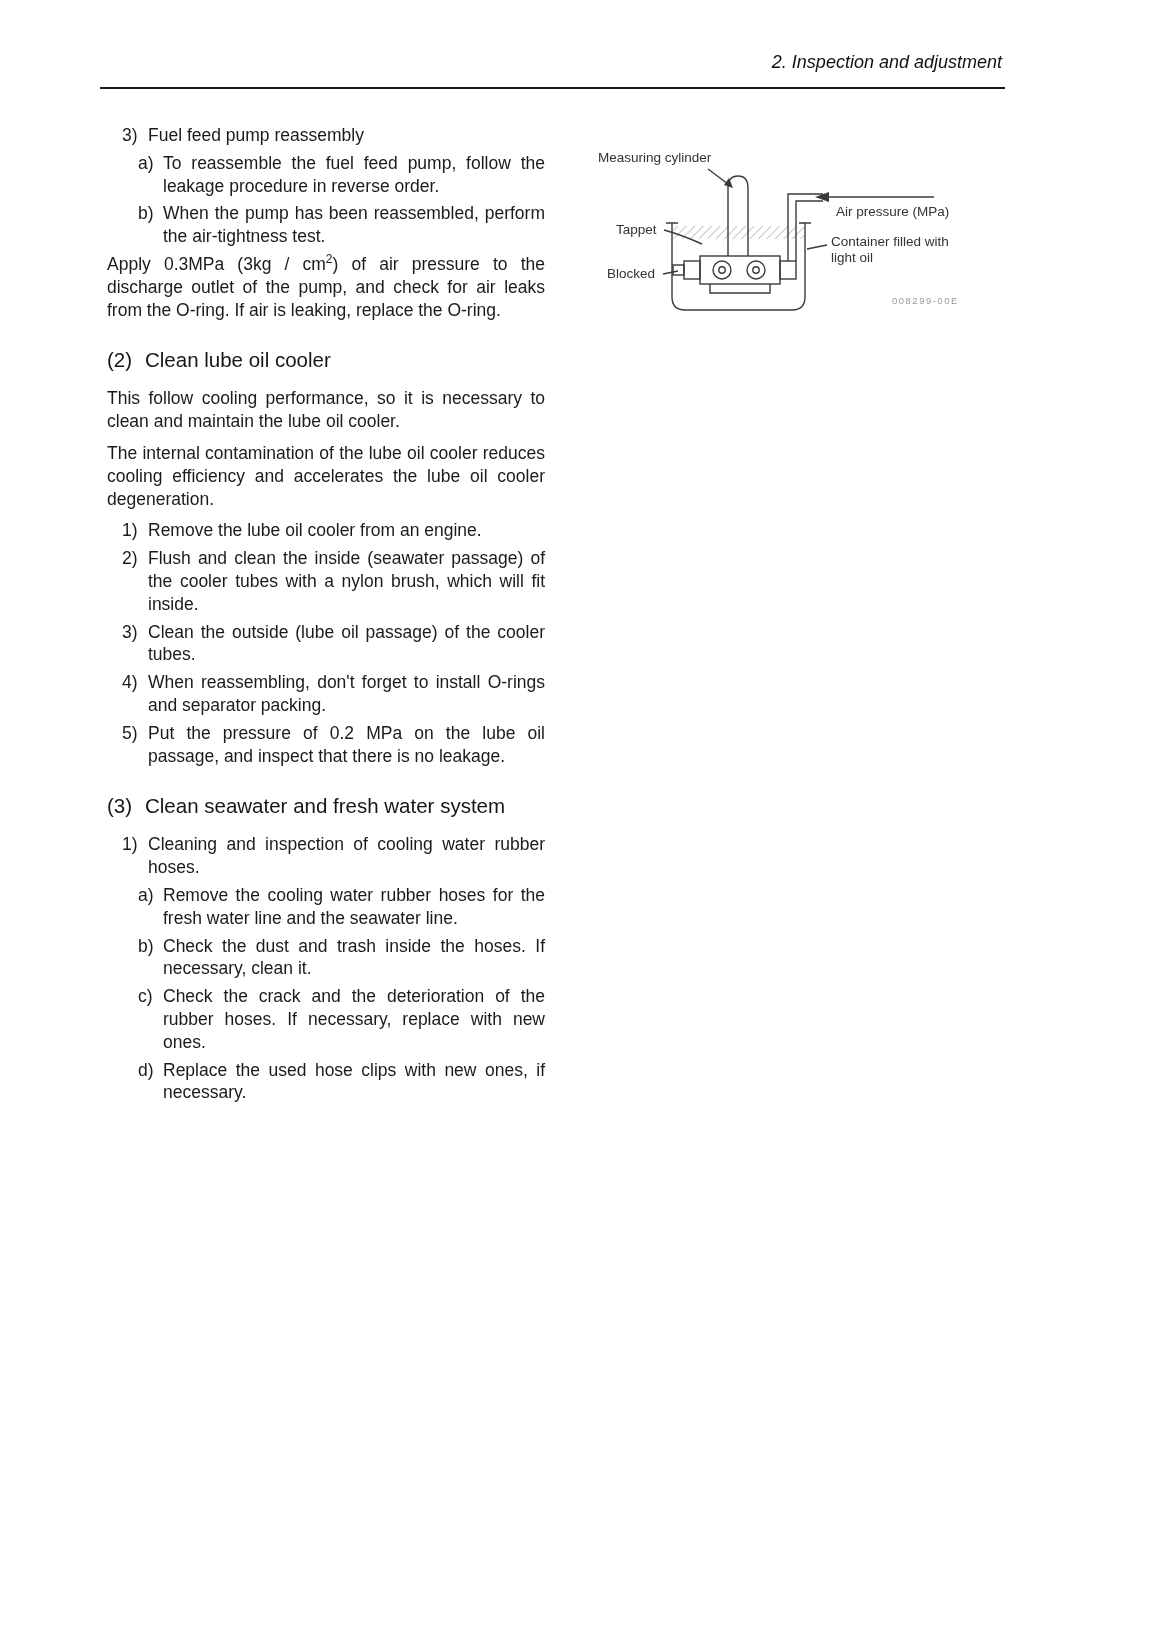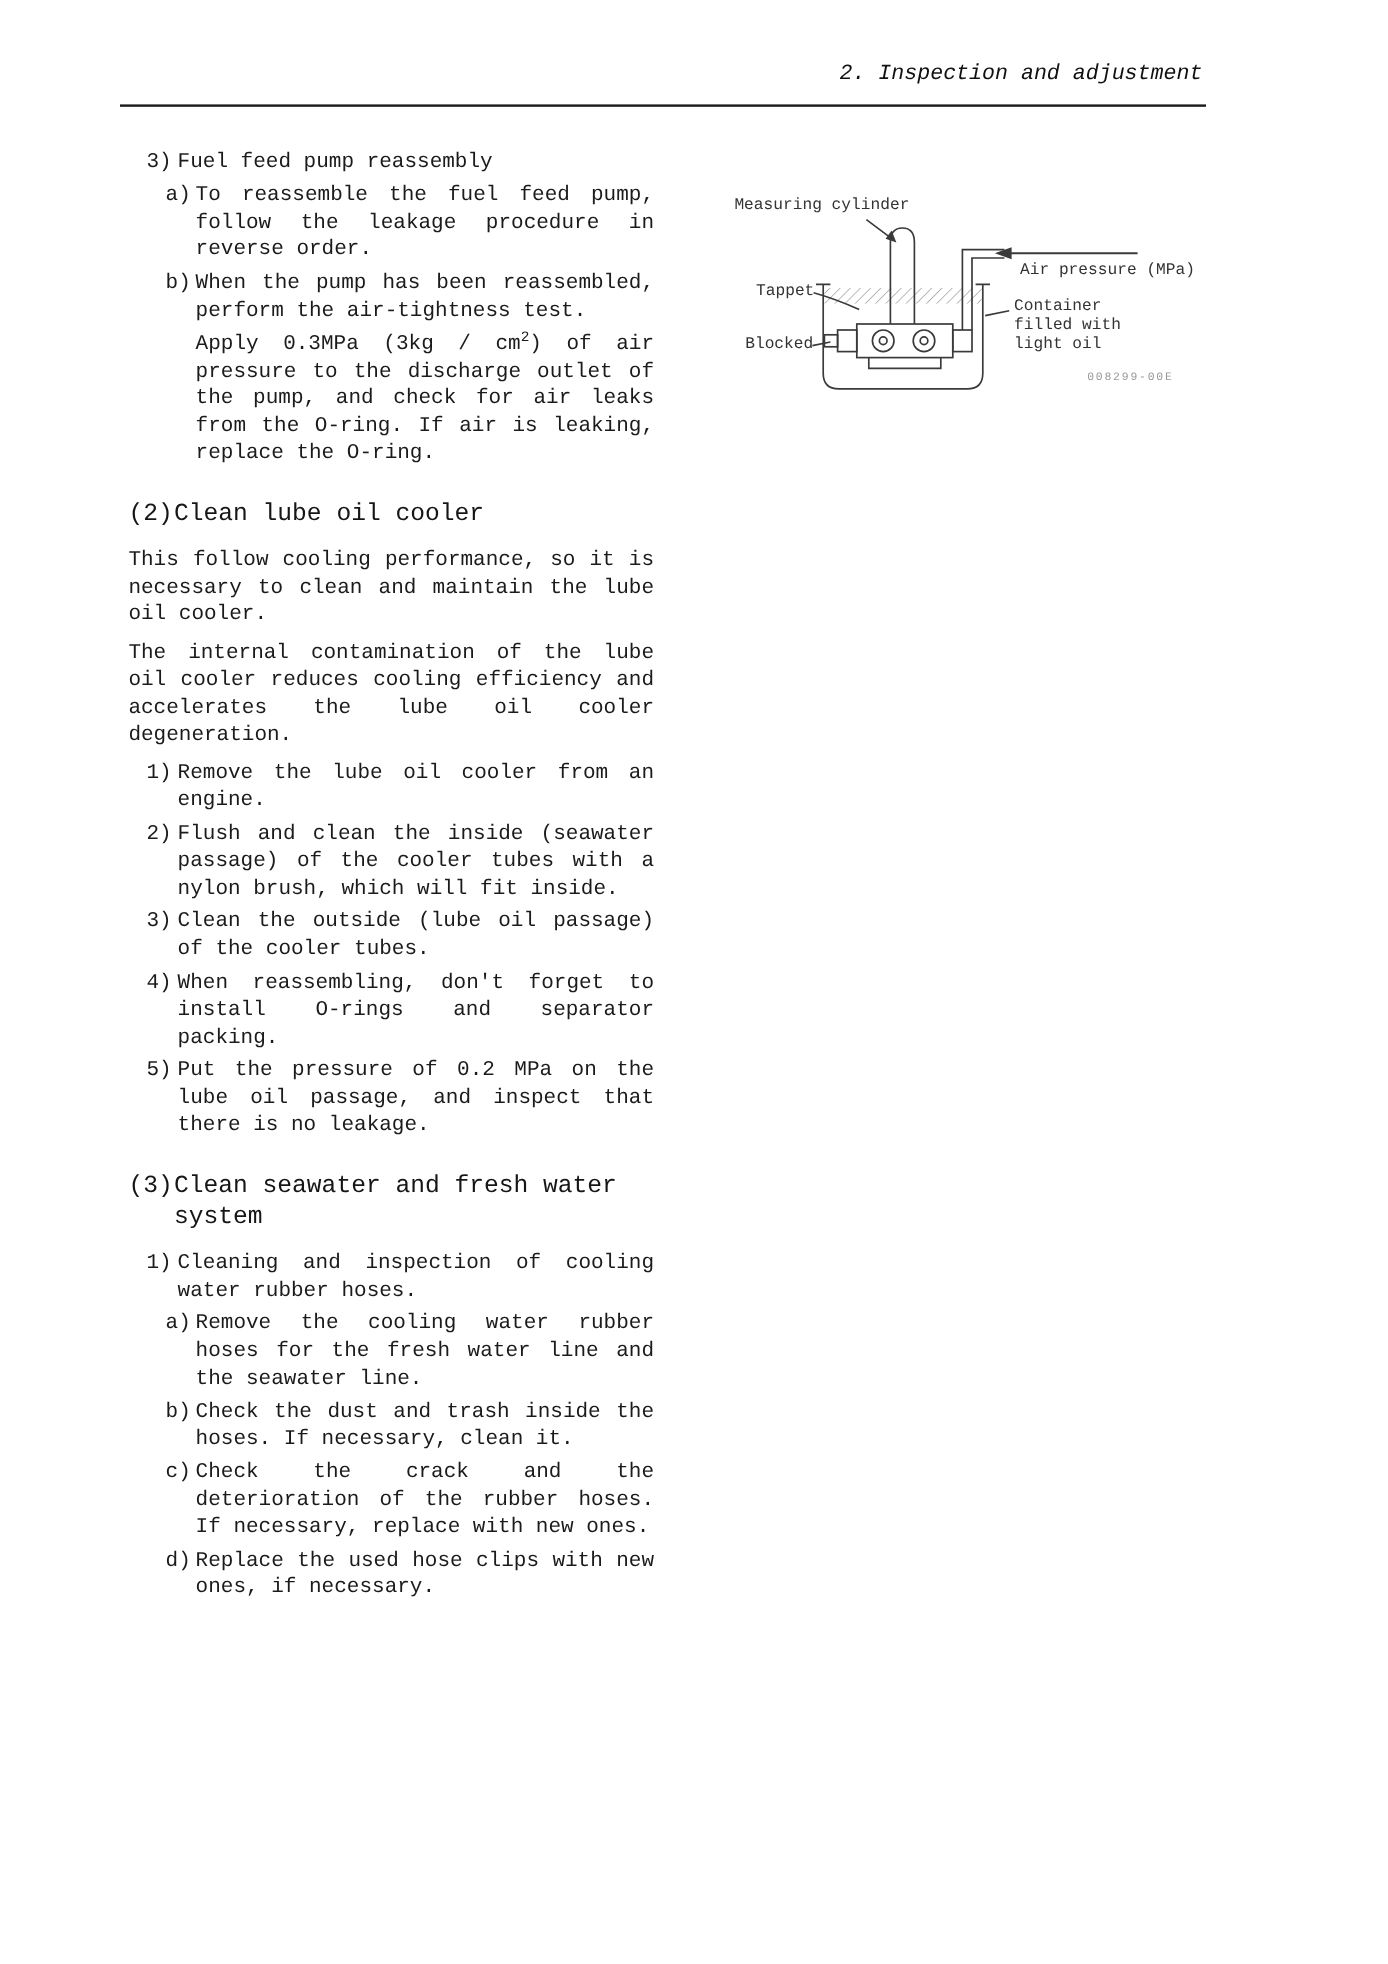--- a/index.html
+++ b/index.html
@@ -1,18 +1,18 @@
 <!DOCTYPE html>
 <html><head>
 <meta charset="utf-8">
 <style>
   html,body { margin:0; padding:0; background:#ffffff; }
   .page {
     position:relative; width:1157px; height:1386px; background:#ffffff;
-    font-family:Liberation Mono, monospace; color:#1b1b1b;
+    font-family:Liberation Sans, sans-serif; color:#1b1b1b;
     overflow:hidden;
   }
   .header {
     position:absolute; top:52px; left:100px; width:902px;
     text-align:right; font-size:18px; font-style:italic; color:#111;
   }
   .header-rule {
     position:absolute; top:87px; left:100px; width:905px; height:2px; background:#1a1a1a;
   }
   .text-col {
@@ -20,29 +20,29 @@
     font-size:17.5px; line-height:22.8px;
   }
   .para { margin:0 0 9px 0; }
   .just { text-align:justify; }
   .li { display:flex; margin-bottom:5px; }
   .l1 { padding-left:15px; }
   .l1 > .num { flex:0 0 26px; }
   .l2 { padding-left:31px; }
   .l2 > .num { flex:0 0 25px; }
   .itext { flex:1 1 auto; }
-  .indent-b { margin-left:56px; margin-top:0; margin-bottom:12px; }
+  .indent-b { margin-top:0; margin-bottom:12px; }
   .heading {
     display:flex; font-size:20.5px; font-weight:400; color:#161616;
     margin:26px 0 14px 0; line-height:26px;
   }
   .hnum { flex:0 0 38px; }
   sup { font-size:12px; line-height:0; vertical-align:super; }
 
-  .fig { position:absolute; left:560px; top:148px; width:450px; height:195px; margin:14px; }
+  .fig { position:absolute; left:560px; top:148px; width:450px; height:195px; margin:0; }
   .fig svg { position:absolute; left:0; top:0; }
   .flabel { position:absolute; font-size:13.5px; color:#333; line-height:16px; white-space:nowrap; }
   .flabel.wrap { white-space:normal; }
   .fcode { position:absolute; font-size:9.5px; color:#9a9a9a; letter-spacing:1.5px; }
 
   .pagenum-wrap {
     position:absolute; top:1488px; left:100px; width:905px;
     text-align:center; font-size:17px; color:#1b1b1b;
   }
 </style>

